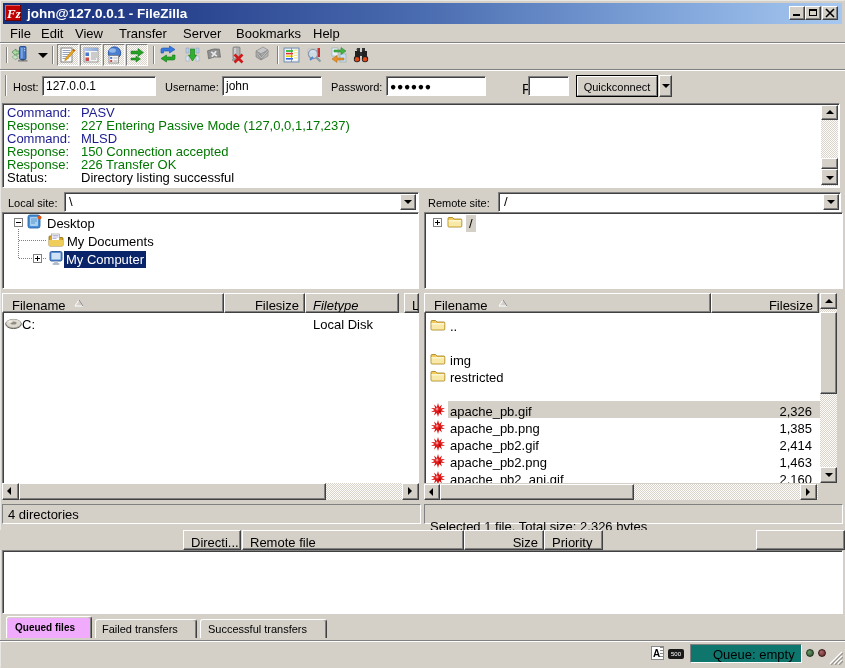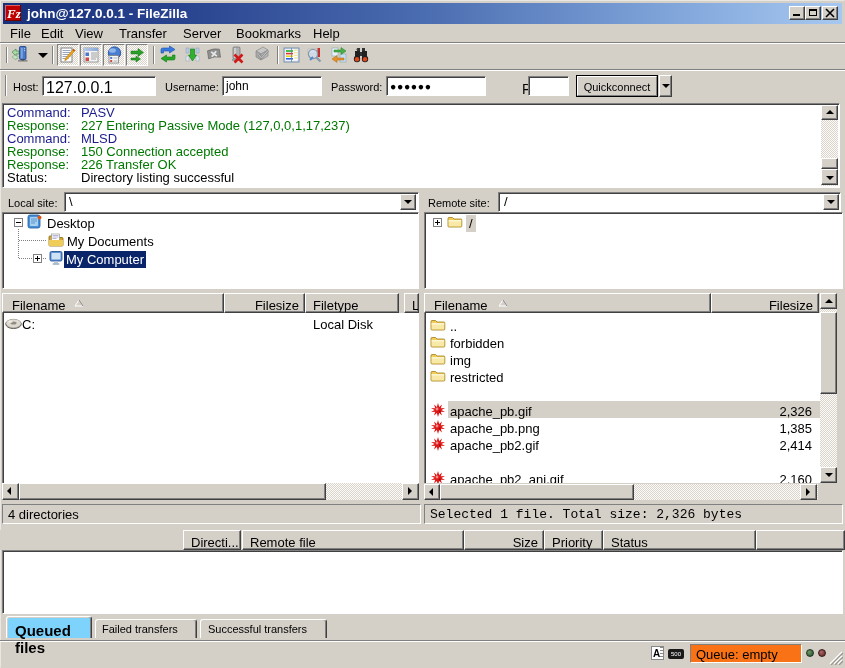--- a/index.html
+++ b/index.html
@@ -169,21 +169,21 @@
   <circle cx="5" cy="12" r="3.2" fill="#202020"></circle>
   <circle cx="13" cy="12" r="3.2" fill="#202020"></circle>
   <circle cx="5" cy="12.3" r="2.2" fill="#e04818"></circle>
   <circle cx="13" cy="12.3" r="2.2" fill="#e04818"></circle>
   <path d="M4 2.5 L6 1.5" stroke="#555" stroke-width="0.7"></path>
 </svg>
 <div class="abs etch" style="left:0;top:69px;width:845px;"></div>
 
 <div class="abs vsep" style="left:5px;top:75px;height:21px;"></div>
 <div class="abs" style="left:13px;top:81px;font-size:11px;">Host:</div>
-<div class="abs s" style="left:42px;top:76px;width:114px;height:20px;padding:2px 3px;font-size:16px;">127.0.0.1</div>
+<div class="abs s" style="left:42px;top:76px;width:114px;height:20px;padding:2px 3px;font-size:12px;">127.0.0.1</div>
 <div class="abs" style="left:165px;top:81px;font-size:11px;">Username:</div>
 <div class="abs s" style="left:222px;top:76px;width:100px;height:20px;padding:2px 3px;font-size:12px;">john</div>
 <div class="abs" style="left:331px;top:81px;font-size:11px;">Password:</div>
 <div class="abs s" style="left:386px;top:76px;width:100px;height:20px;padding:3px 3px;font-size:10.5px;letter-spacing:0.6px;">●●●●●●</div>
 <div class="abs" style="left:498px;top:81px;font-size:14px;padding-left:24px;">Port:</div>
 <div class="abs s" style="left:528px;top:76px;width:41px;height:20px;"></div>
 <div class="abs" style="left:576px;top:75px;width:82px;height:22px;background:#d4d0c8;border:1px solid #000;"></div>
 <div class="abs" style="left:577px;top:76px;width:80px;height:20px;border-top:1px solid #fff;border-left:1px solid #fff;border-right:1px solid #808080;border-bottom:1px solid #808080;text-align:center;padding-top:4px;font-size:11px;">Quickconnect</div>
 <div class="abs r" style="left:659px;top:75px;width:13px;height:22px;"></div>
 <div class="abs tri" style="left:662px;top:84px;border-left:4px solid transparent;border-right:4px solid transparent;border-top:4px solid #000;"></div>
@@ -262,21 +262,21 @@
   <rect x="2" y="1.5" width="12" height="9.5" rx="1.5" fill="#5a8fd4" stroke="#24549a" stroke-width="0.9"></rect>
   <rect x="3.5" y="3" width="9" height="6.5" fill="#cfe2f5"></rect>
   <path d="M6.5 11 h3 l0.7 2.2 h-4.4 Z" fill="#b8c4d4"></path>
   <rect x="4.5" y="13.2" width="7" height="1.6" rx="0.8" fill="#9aa8bc"></rect>
 </svg>
 <div class="abs" style="left:64px;top:251px;background:#0a246a;color:#fff;padding:1px 2px;">My Computer</div>
 
 <div class="abs" style="left:2px;top:293px;width:417px;height:20px;background:#d4d0c8;overflow:hidden;">
   <div class="hdrcell" style="left:0px;width:222px;padding-left:9px;">Filename</div>
   <div class="hdrcell" style="left:222px;width:81px;text-align:right;">Filesize</div>
-  <div class="hdrcell" style="left:303px;width:94px;">Filetype</div>
+  <div class="hdrcell" style="left:303px;width:94px;font-style:italic;">Filetype</div>
   <div class="hdrcell" style="left:402px;width:15px;">L</div>
   <svg class="abs" style="left:72px;top:6px;" width="10" height="9" viewBox="0 0 10 9">
       <path d="M5 1 L9 7 L1 7 Z" fill="#d4d0c8" stroke="#fff" stroke-width="1"></path>
       <path d="M5 1 L9 7" stroke="#808080" stroke-width="1"></path>
     </svg>
 </div>
 
 <div class="abs" style="left:2px;top:313px;width:417px;height:170px;background:#fff;border-left:1px solid #808080;box-shadow:inset 1px 0 0 #404040;"></div>
 <svg class="abs" style="left:5px;top:316px;" width="17" height="16" viewBox="0 0 17 16">
   <ellipse cx="8.5" cy="8" rx="7.8" ry="4.6" fill="#b4b0a8" stroke="#5c5850" stroke-width="0.9"></ellipse>
@@ -320,26 +320,20 @@
     </svg>
 </div>
 
 <div class="abs" style="left:424px;top:313px;width:396px;height:170px;background:#fff;border-left:1px solid #808080;box-shadow:inset 1px 0 0 #404040;overflow:hidden;" id="rlist">
   <div class="row" style="top:4px;width:100%;">
       <svg class="abs" style="left:5px;top:0;" width="16" height="16" viewBox="0 0 16 16">
         <use href="#folder"></use>
       </svg>
       <span class="ftxt" style="left:25px;">..</span>
     </div>
-  <div class="row" style="top:21px;width:100%;">
-      <svg class="abs" style="left:5px;top:0;" width="16" height="16" viewBox="0 0 16 16">
-        <use href="#folder"></use>
-      </svg>
-      <span class="ftxt" style="left:25px;">forbidden</span>
-    </div>
   <div class="row" style="top:38px;width:100%;">
       <svg class="abs" style="left:5px;top:0;" width="16" height="16" viewBox="0 0 16 16">
         <use href="#folder"></use>
       </svg>
       <span class="ftxt" style="left:25px;">img</span>
     </div>
   <div class="row" style="top:55px;width:100%;">
       <svg class="abs" style="left:5px;top:0;" width="16" height="16" viewBox="0 0 16 16">
         <use href="#folder"></use>
       </svg>
@@ -359,20 +353,27 @@
       </svg>
       <span class="ftxt" style="left:25px;">apache_pb.png</span>
       <span class="ftxt" style="right:8px;">1,385</span>
     </div>
   <div class="row" style="top:123px;width:100%;">
       <svg class="abs" style="left:5px;top:0;" width="16" height="16" viewBox="0 0 16 16">
         <use href="#redsplat"></use>
       </svg>
       <span class="ftxt" style="left:25px;">apache_pb2.gif</span>
       <span class="ftxt" style="right:8px;">2,414</span>
+    </div>
+  <div class="row" style="top:140px;width:100%;">
+      <svg class="abs" style="left:5px;top:0;" width="16" height="16" viewBox="0 0 16 16">
+        <use href="#redsplat"></use>
+      </svg>
+      <span class="ftxt" style="left:25px;">apache_pb2.png</span>
+      <span class="ftxt" style="right:8px;">1,463</span>
     </div>
   <div class="row" style="top:157px;width:100%;">
       <svg class="abs" style="left:5px;top:0;" width="16" height="16" viewBox="0 0 16 16">
         <use href="#redsplat"></use>
       </svg>
       <span class="ftxt" style="left:25px;">apache_pb2_ani.gif</span>
       <span class="ftxt" style="right:8px;">2,160</span>
     </div>
 </div>
 
@@ -383,46 +384,45 @@
 <div class="arrbtn" style="left:820px;top:467px;width:17px;height:16px;"></div>
 <div class="abs tri" style="left:825px;top:473px;border-left:4px solid transparent;border-right:4px solid transparent;border-top:4px solid #000;"></div>
 
 <div class="abs dith" style="left:424px;top:484px;width:394px;height:16px;"></div>
 <div class="arrbtn" style="left:424px;top:484px;width:16px;height:16px;"></div>
 <div class="abs tri" style="left:429px;top:488px;border-top:4px solid transparent;border-bottom:4px solid transparent;border-right:4px solid #000;"></div>
 <div class="abs r" style="left:440px;top:484px;width:194px;height:16px;"></div>
 <div class="arrbtn" style="left:800px;top:484px;width:17px;height:16px;"></div>
 <div class="abs tri" style="left:806px;top:488px;border-top:4px solid transparent;border-bottom:4px solid transparent;border-left:4px solid #000;"></div>
 
-<div class="abs s2" style="left:424px;top:504px;width:419px;height:20px;padding:2px 0 0 5px;font-family:Liberation Mono, monospace;">Selected 1 file. Total size: 2,326 bytes</div>
+<div class="abs s2" style="left:424px;top:504px;width:419px;height:20px;padding:14px 0 0 5px;">Selected 1 file. Total size: 2,326 bytes</div>
 
 <div class="abs" style="left:0px;top:530px;width:845px;height:20px;background:#d4d0c8;overflow:hidden;">
   <div class="hdrcell" style="left:183px;width:58px;">Directi...</div>
   <div class="hdrcell" style="left:242px;width:222px;">Remote file</div>
   <div class="hdrcell" style="left:464px;width:80px;text-align:right;">Size</div>
   <div class="hdrcell" style="left:544px;width:59px;">Priority</div>
-  <div class="hdrcell" style="left:603px;width:153px;">Status</div>
   <div class="hdrcell" style="left:756px;width:89px;"></div>
 </div>
 
 <div class="abs s" style="left:2px;top:550px;width:841px;height:64px;"></div>
 
-<div class="abs" style="left:6px;top:616px;width:86px;height:22px;background:#7dd3fc;border-top:1px solid #fff;border-left:1px solid #fff;border-right:1px solid #404040;border-top-left-radius:3px;border-top-right-radius:3px;box-shadow:inset -1px 0 0 #808080, inset 1px 1px 0 #d4d0c8;padding:5px 0 0 8px;font-weight:bold;font-size:15px;">Queued files</div>
+<div class="abs" style="left:6px;top:616px;width:86px;height:22px;background:#f0abfc;border-top:1px solid #fff;border-left:1px solid #fff;border-right:1px solid #404040;border-top-left-radius:3px;border-top-right-radius:3px;box-shadow:inset -1px 0 0 #808080, inset 1px 1px 0 #d4d0c8;padding:5px 0 0 8px;font-weight:bold;font-size:10px;">Queued files</div>
 <div class="abs" style="left:95px;top:619px;width:102px;height:19px;background:#d4d0c8;border-top:1px solid #fff;border-left:1px solid #fff;border-right:1px solid #404040;border-top-left-radius:3px;border-top-right-radius:3px;box-shadow:inset -1px 0 0 #808080;padding:3px 0 0 6px;font-size:11px;">Failed transfers</div>
 <div class="abs" style="left:200px;top:619px;width:127px;height:19px;background:#d4d0c8;border-top:1px solid #fff;border-left:1px solid #fff;border-right:1px solid #404040;border-top-left-radius:3px;border-top-right-radius:3px;box-shadow:inset -1px 0 0 #808080;padding:3px 0 0 7px;font-size:11px;">Successful transfers</div>
 
 <div class="abs etch" style="left:0;top:640px;width:845px;"></div>
 
 <div class="abs" style="left:651px;top:646px;width:13px;height:14px;background:#fff;border:1px solid #888;"></div>
 <div class="abs" style="left:653px;top:648px;font-size:10px;font-weight:bold;">A</div>
 <div class="abs" style="left:660px;top:647px;width:3px;height:12px;background:repeating-linear-gradient(180deg,#888 0 1px,transparent 1px 3px);"></div>
 
 <div class="abs" style="left:668px;top:649px;width:16px;height:10px;background:#1a1a1a;border-radius:2px;color:#fff;font-size:6px;text-align:center;line-height:10px;letter-spacing:0;">500</div>
 
-<div class="abs s2" style="left:690px;top:644px;width:112px;height:19px;background:#f97316;padding:2px 0 0 5px;">Queue: empty</div>
+<div class="abs s2" style="left:690px;top:644px;width:112px;height:19px;background:#0f766e;padding:2px 0 0 22px;">Queue: empty</div>
 <div class="led" style="left:806px;top:649px;background:radial-gradient(circle at 35% 35%,#6a9a6a,#274427);border:1px solid #1e331e;"></div>
 <div class="led" style="left:818px;top:649px;background:radial-gradient(circle at 35% 35%,#aa6a6a,#5a2020);border:1px solid #3a1515;"></div>
 
 <svg class="abs" style="left:829px;top:651px;" width="14" height="14" viewBox="0 0 14 14">
   <path d="M13 1 L1 13" stroke="#fff" stroke-width="1.4"></path>
     <path d="M14 2 L2 14" stroke="#9a968e" stroke-width="1.4"></path>
   <path d="M13 5 L5 13" stroke="#fff" stroke-width="1.4"></path>
     <path d="M14 6 L6 14" stroke="#9a968e" stroke-width="1.4"></path>
   <path d="M13 9 L9 13" stroke="#fff" stroke-width="1.4"></path>
     <path d="M14 10 L10 14" stroke="#9a968e" stroke-width="1.4"></path>

